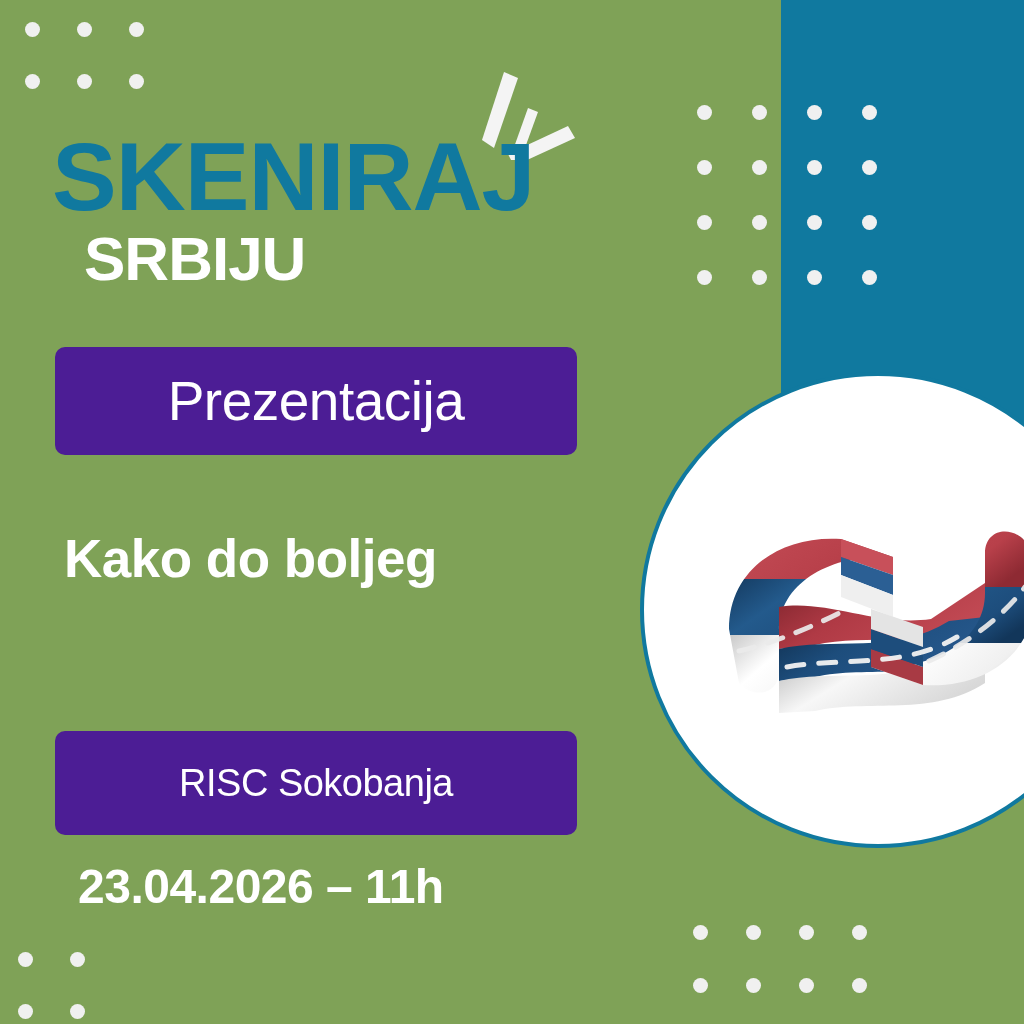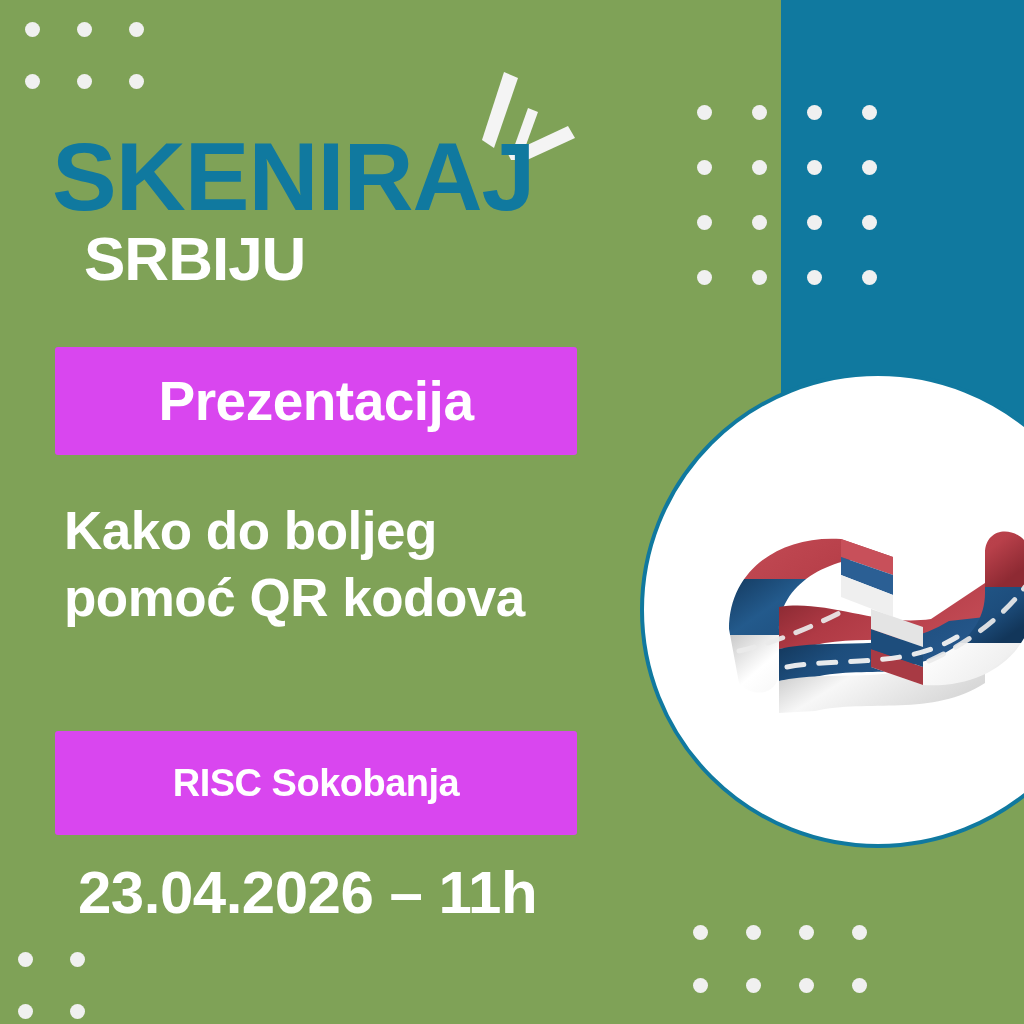--- a/index.html
+++ b/index.html
@@ -95,24 +95,24 @@
     font-size: 62px;
     line-height: 1;
     font-weight: 700;
     letter-spacing: -1px;
     color: #FFFFFF;
   }
 
   .badge {
     position: absolute;
     left: 55px;
-    background: #d946ef;
-    border-radius: 3px;
+    background: #4c1d95;
+    border-radius: 10px;
     color: #FFFFFF;
-    font-weight: 700;
+    font-weight: 400;
     display: flex;
     align-items: center;
     justify-content: center;
     text-align: center;
     box-sizing: border-box;
   }
   .badge-presentation {
     top: 347px;
     width: 522px;
     height: 108px;
@@ -131,27 +131,27 @@
     position: absolute;
     left: 64px;
     top: 498px;
     width: 560px;
     font-size: 53px;
     line-height: 1.26;
     font-weight: 700;
     color: #FFFFFF;
     letter-spacing: -0.5px;
   }
-  .subtitle span { display: block; }
+  .subtitle span { display: block; margin-top: 28px; }
 
   .datetime {
     position: absolute;
     left: 78px;
     top: 863px;
-    font-size: 60px;
+    font-size: 48px;
     line-height: 1;
     font-weight: 700;
     color: #FFFFFF;
     letter-spacing: -0.5px;
   }
 </style>
 </head>
 <body>
 
 <div id="poster">
@@ -301,21 +301,20 @@
   <div class="content">
 
     <div class="headline-1">SKENIRAJ</div>
 
     <div class="headline-2">SRBIJU</div>
 
     <div class="badge badge-presentation">Prezentacija</div>
 
     <div class="subtitle">
       <span>Kako do boljeg</span>
-      <span>pomoć QR kodova</span>
     </div>
 
     <div class="badge badge-venue">RISC Sokobanja</div>
 
     <div class="datetime">23.04.2026 – 11h</div>
 
   </div>
 
 </div>
 

